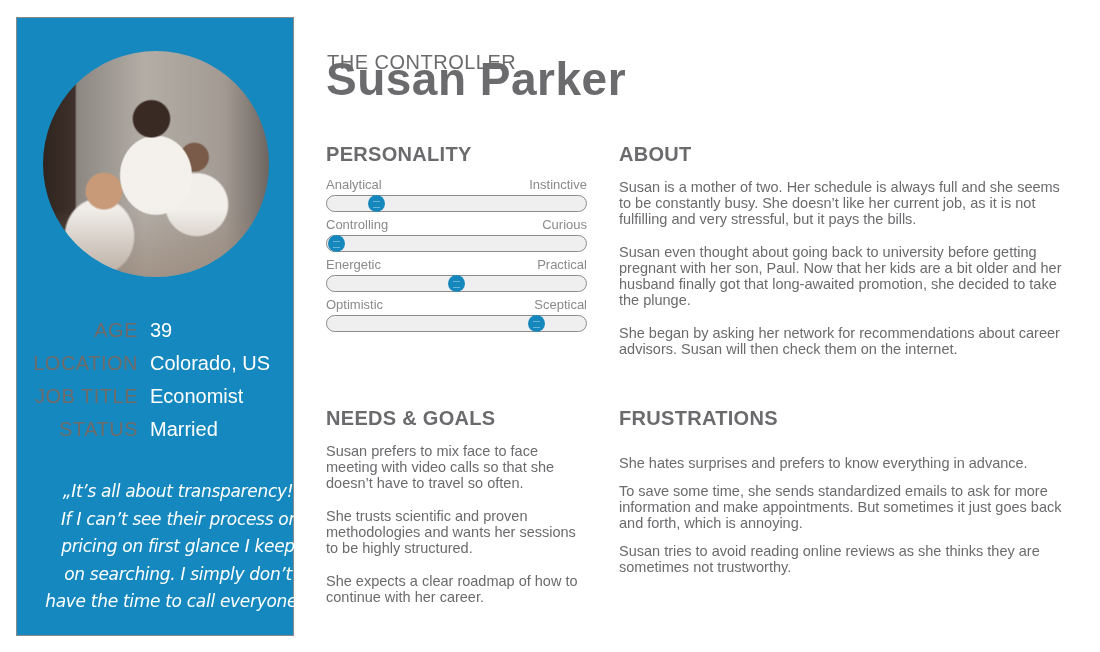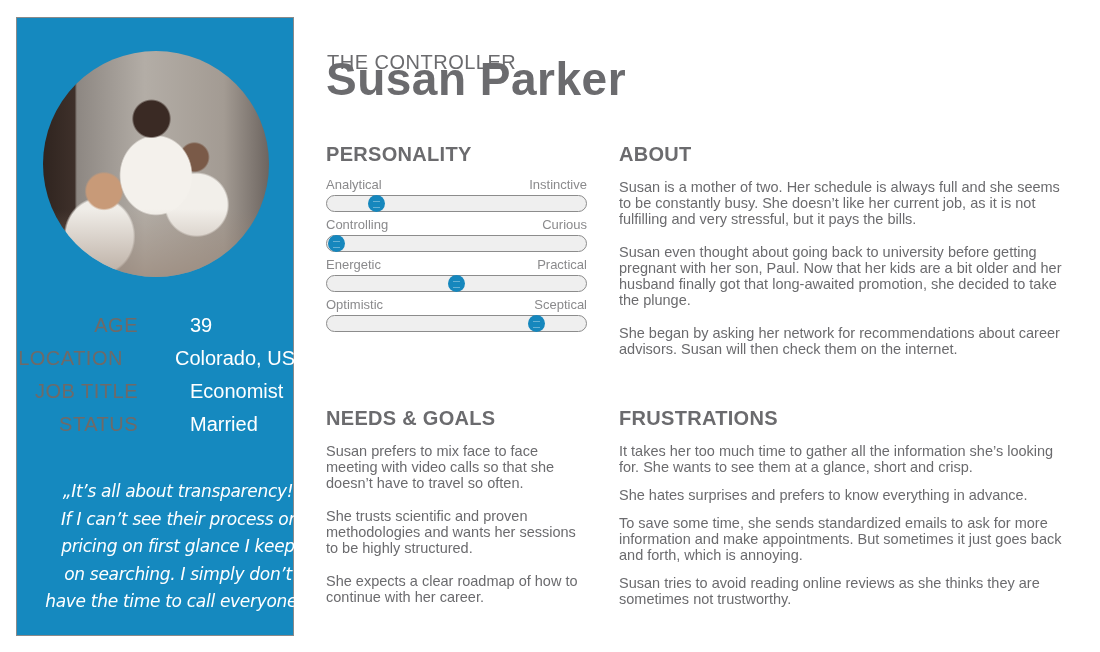--- a/index.html
+++ b/index.html
@@ -21,21 +21,21 @@
       radial-gradient(ellipse at 68% 68%, #f2efea 0 14%, transparent 15%),
       radial-gradient(ellipse at 25% 82%, #f0ede8 0 14%, transparent 15%),
       linear-gradient(90deg, #2f241f 0%, #3e302a 14%, #8d8782 15%, #b3ada6 45%, #a39b93 80%, #6d6560 100%);
   }
   .photo .floor {
     position: absolute; left: 0; right: 0; bottom: 0; height: 30%;
     background: linear-gradient(180deg, rgba(210,200,190,0.0), rgba(150,130,115,0.6));
   }
 
   .info { position: absolute; left: 0; top: 296px; width: 278px; }
-  .info-row { display: flex; align-items: flex-start; height: 33px; gap: 40px; }
+  .info-row { display: flex; align-items: center; height: 33px; }
   .info-label {
     width: 133px; text-align: right; font-size: 20px; letter-spacing: 0.5px;
     color: #6f6a68; padding-right: 12px; text-transform: uppercase;
   }
   .info-value { font-size: 20px; color: #ffffff; white-space: nowrap; }
 
   .quote {
     position: absolute; left: 0; top: 460px; width: 278px; text-align: center;
     color: #ffffff; font-family: "DejaVu Sans", sans-serif; font-size: 17px;
     line-height: 27.5px; font-style: italic; letter-spacing: -0.3px; margin-left: 22px;
@@ -161,17 +161,16 @@
 
 <div class="section-title" style="left:326px; top:407px;">NEEDS &amp; GOALS</div>
 <div class="para" style="left:326px; top:443px; width:262px;">
   <p>Susan prefers to mix face to face meeting with video calls so that she doesn’t have to travel so often.</p>
   <p style="margin-top:17px;">She trusts scientific and proven methodologies and wants her sessions to be highly structured.</p>
   <p style="margin-top:17px;">She expects a clear roadmap of how to continue with her career.</p>
 </div>
 
 <div class="section-title" style="left:619px; top:407px;">FRUSTRATIONS</div>
 <div class="para" style="left:619px; top:443px; width:455px;">
-  <p>It takes her too much time to gather all the information she’s looking for.  She wants to see them at a glance, short and crisp.</p>
   <p style="margin-top:12px;">She hates surprises and prefers to know everything in advance.</p>
   <p style="margin-top:12px;">To save some time, she sends standardized emails to ask for more information and make appointments. But sometimes it just goes back and forth, which is annoying.</p>
   <p style="margin-top:12px;">Susan tries to avoid reading online reviews as she thinks they are sometimes not trustworthy.</p>
 </div>
 
 </body></html>

